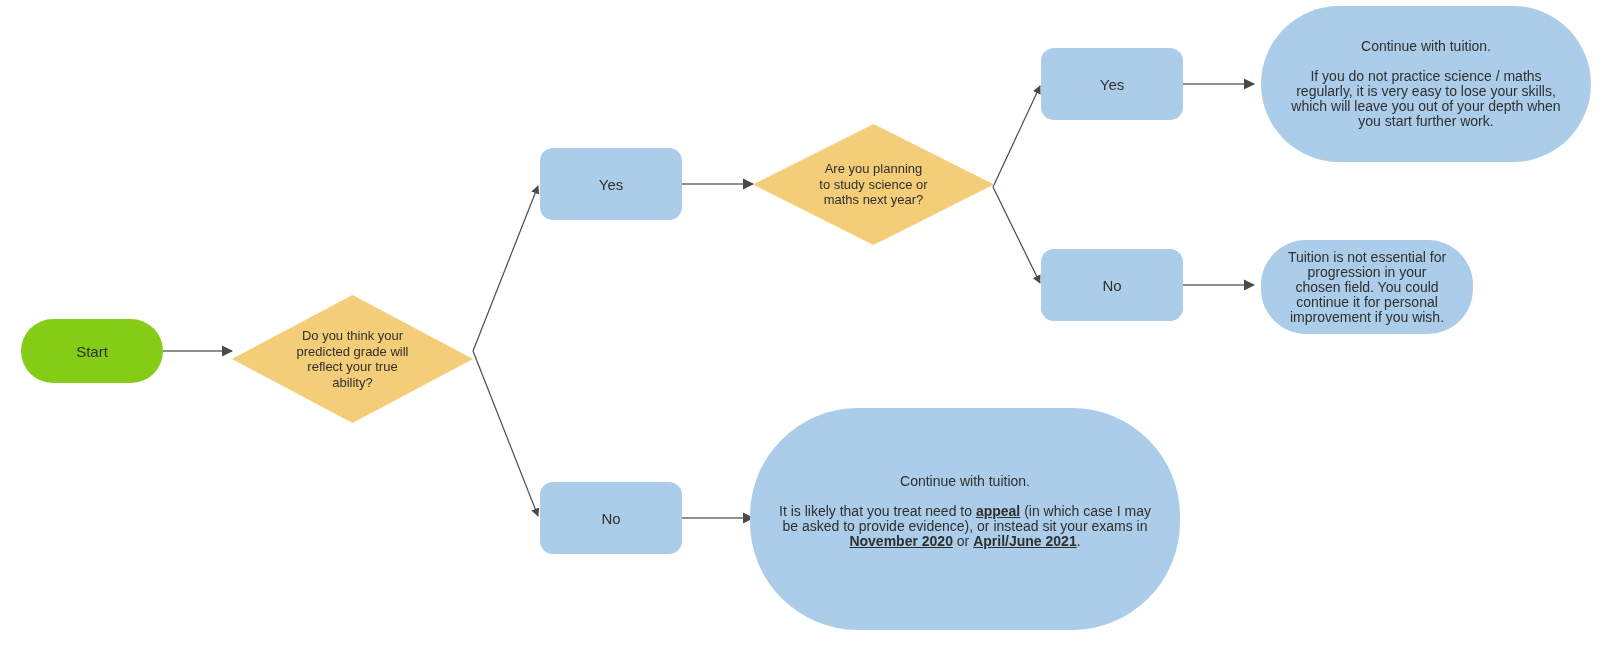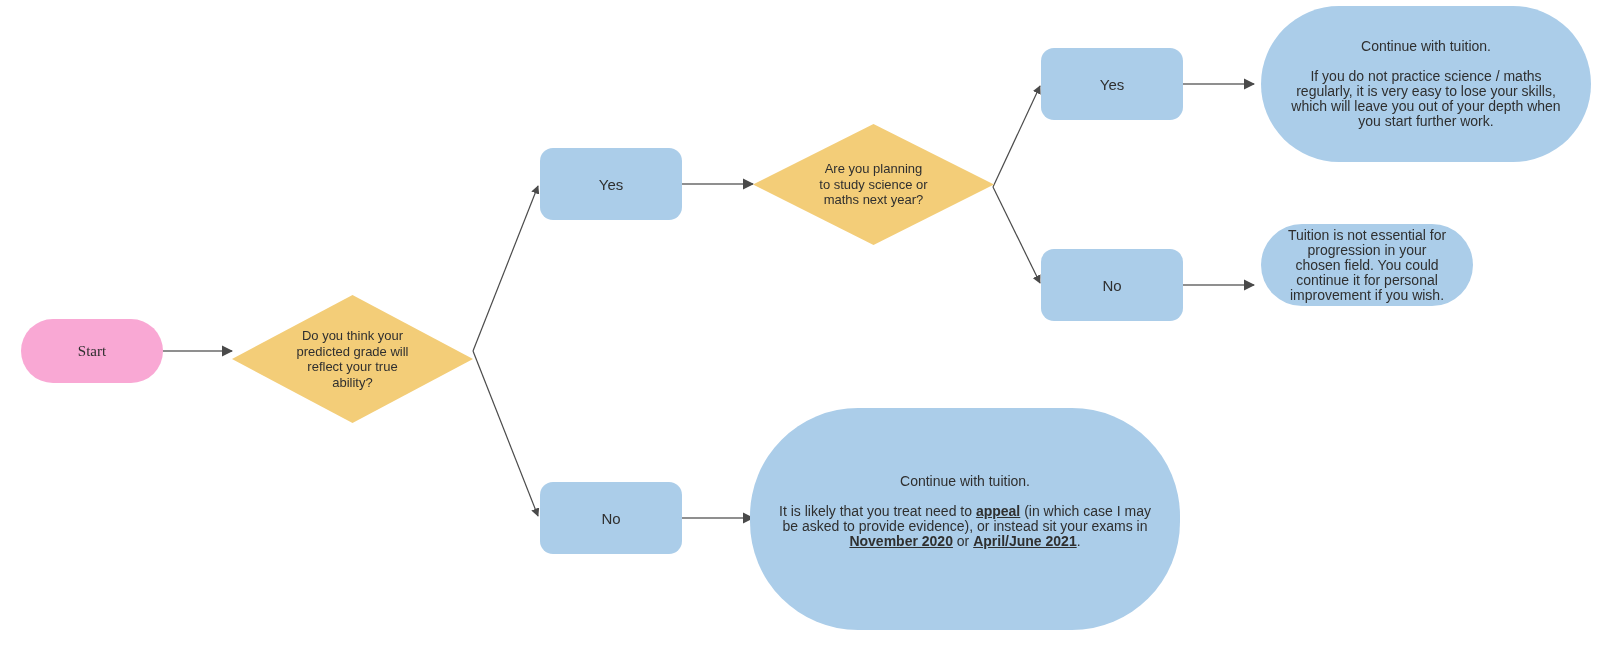--- a/index.html
+++ b/index.html
@@ -34,23 +34,22 @@
     font-size: 15px;
     line-height: 15px;
   }
   .node .txt {
     display: block;
     width: 100%;
     white-space: pre-line;
   }
   
   .pill-orange {
-    background: #f9a8d4;
+    background: #84cc16;
     border-radius: 34px;
-    font-family: Liberation Serif, serif;
   }
   .pill-blue {
     background: #abcde9;
     border-radius: 13px;
   }
   .blob-blue {
     background: #abcde9;
   }
   
   .diamond {
@@ -152,21 +151,21 @@
   <div class="node pill-blue" style="left:1041px; top:249px; width:142px; height:72px;">
     <span class="txt">No</span>
   </div>
 
   <div class="node blob-blue msg" style="left:1261px; top:6px; width:330px; height:156px; border-radius:78px; flex-direction:column;">
     <div>Continue with tuition.</div>
     <div style="height:15px;"></div>
     <div>If you do not practice science / maths regularly, it is very easy to lose your skills, which will leave you out of your depth when you start further work.</div>
   </div>
 
-  <div class="node blob-blue msg" style="left:1261px; top:224px; width:212px; height:82px; border-radius:45px;">
+  <div class="node blob-blue msg" style="left:1261px; top:240px; width:212px; height:94px; border-radius:45px;">
     <span class="txt">Tuition is not essential for progression in your chosen field.  You could continue it for personal improvement if you wish.</span>
   </div>
 
   <div class="node blob-blue msg" style="left:750px; top:408px; width:430px; height:222px; border-radius:108px; flex-direction:column;">
     <div>Continue with tuition.</div>
     <div style="height:15px;"></div>
     <div>
       <span>It is likely that you treat need to </span><b>appeal</b><span> (in which case I may be asked to provide evidence), or instead sit your exams in </span><b>November 2020</b><span> or </span><b>April/June 2021</b><span>.</span>
     </div>
     <div style="height:15px;"></div>

